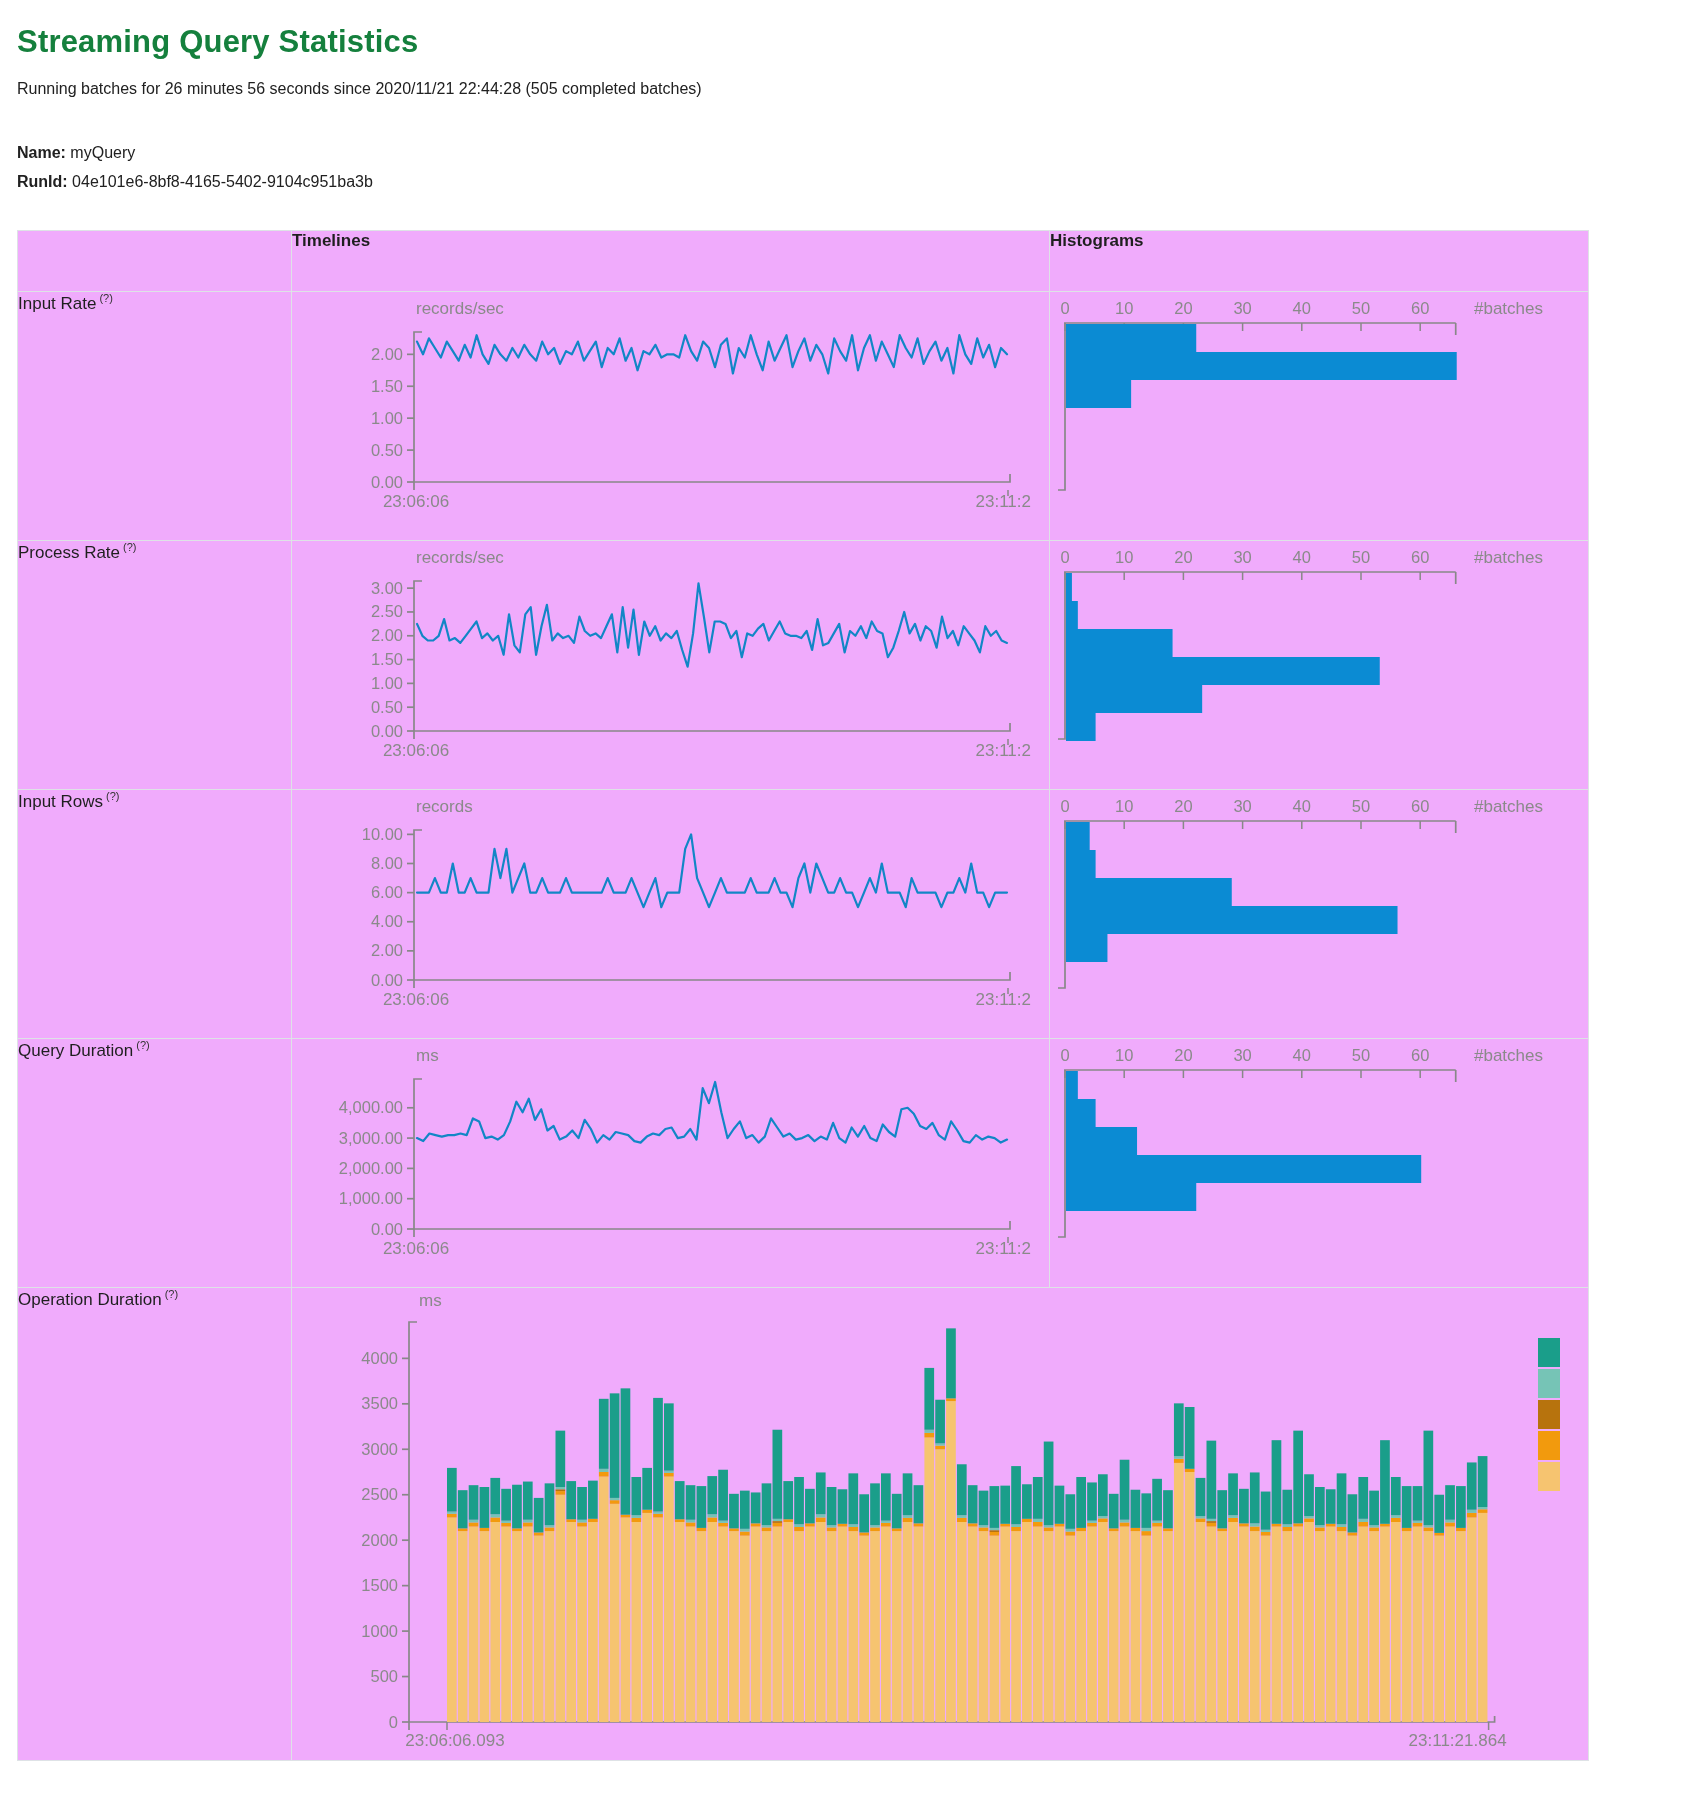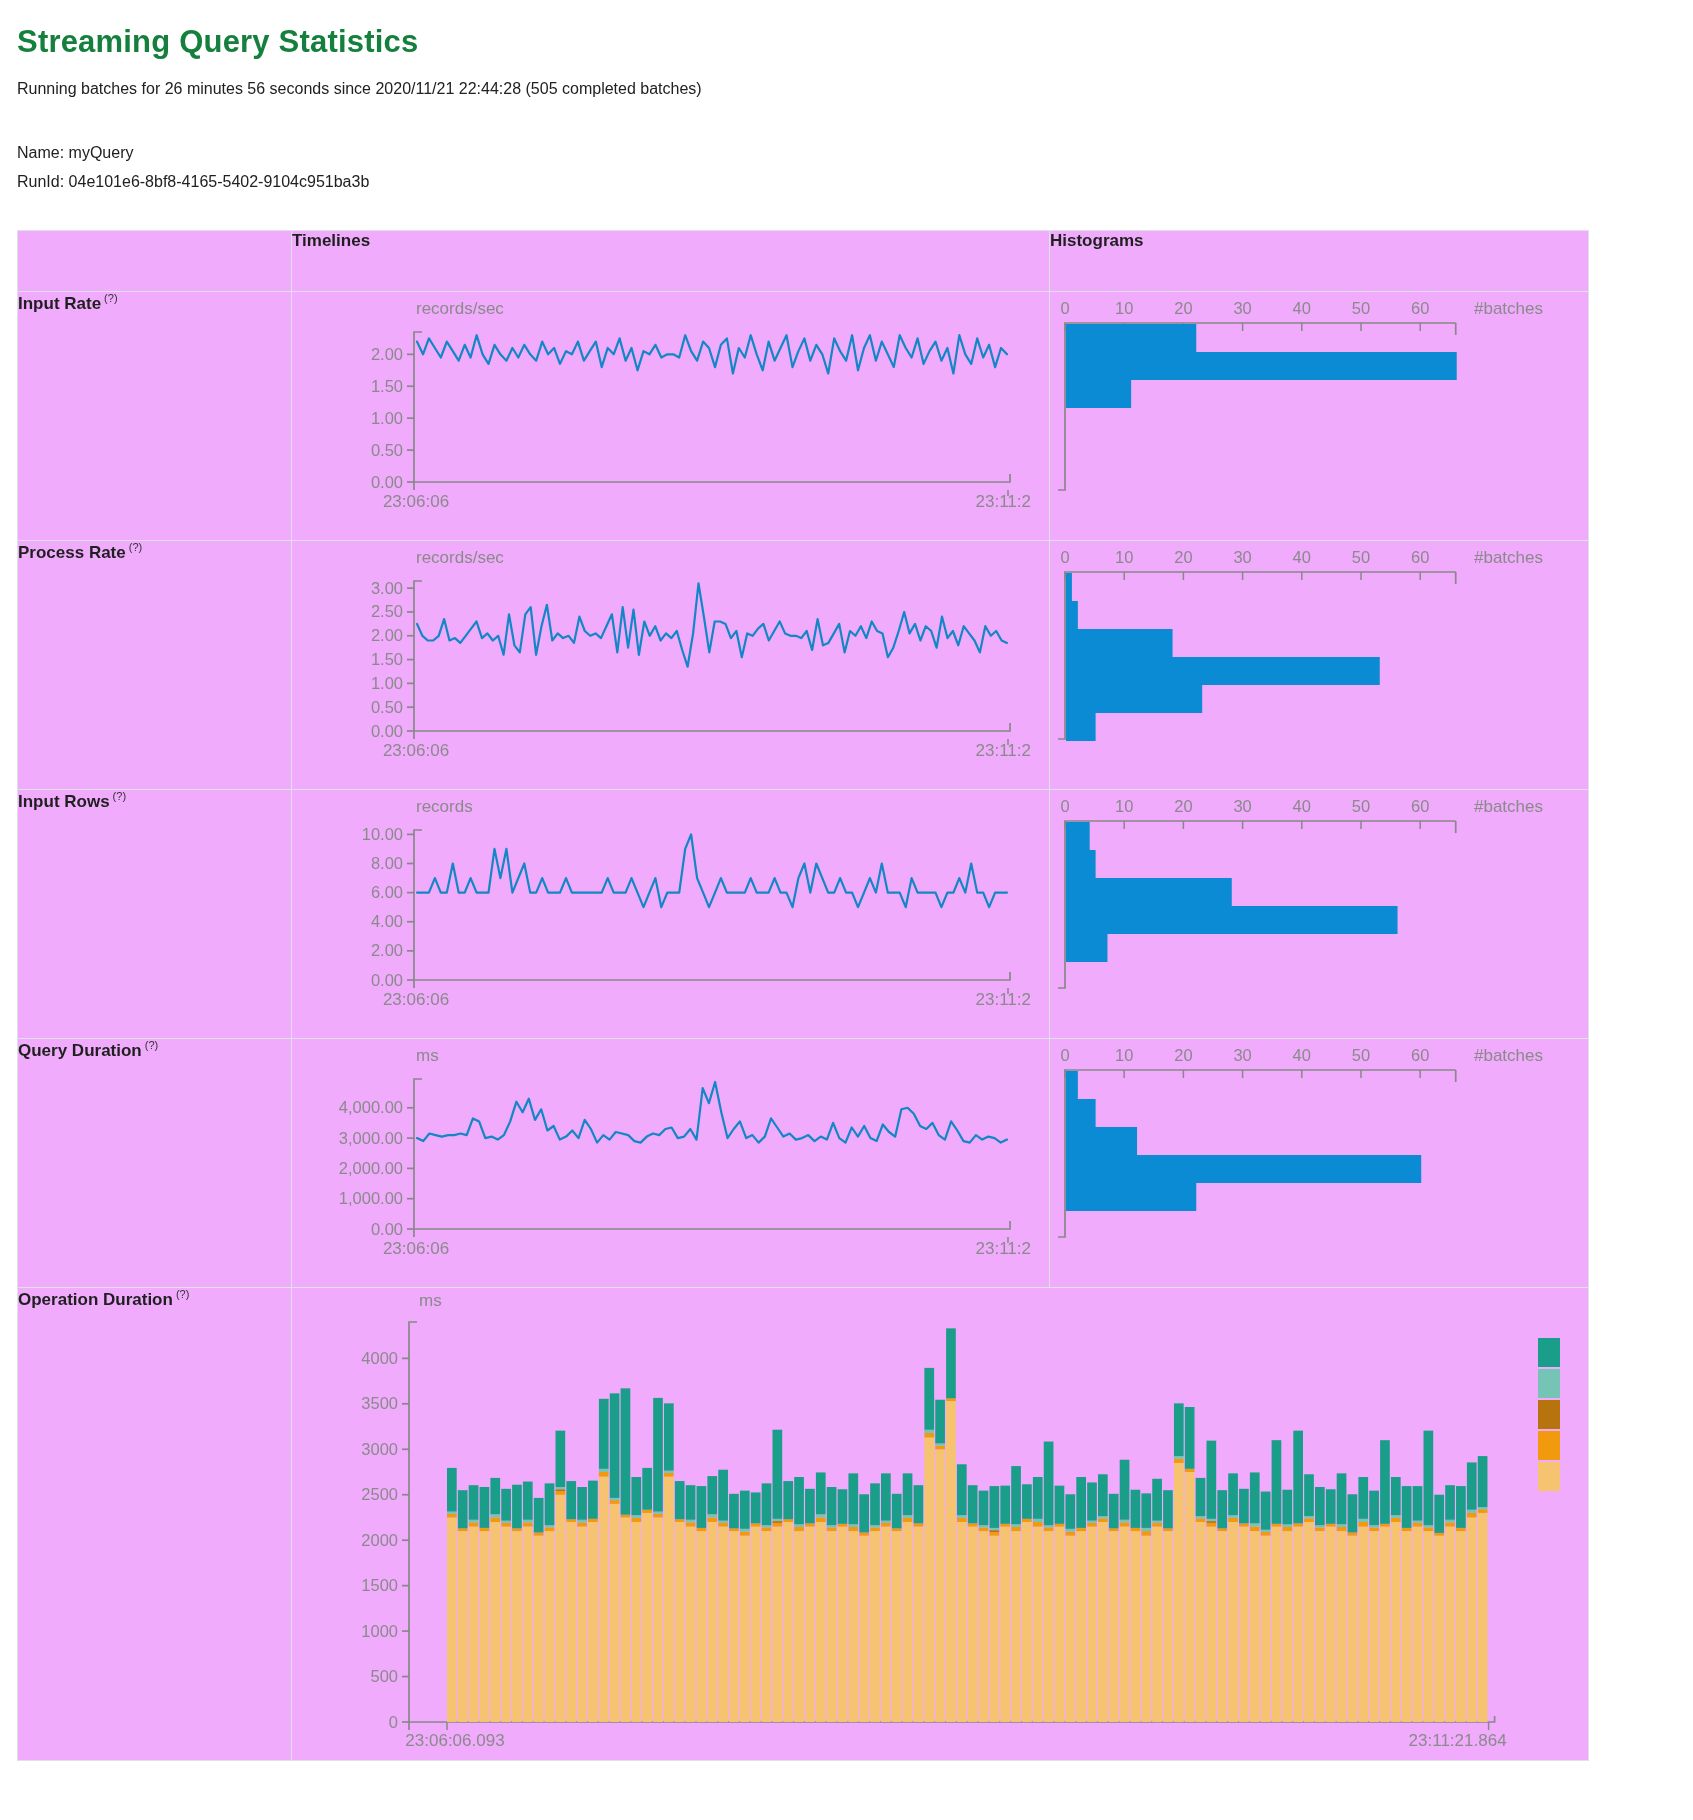--- a/index.html
+++ b/index.html
@@ -2,27 +2,27 @@
 <html><head>
 <meta charset="utf-8">
 <style>
   html,body{margin:0;padding:0;background:#fff;color:#1f1f1f;font-family:"Liberation Sans",sans-serif;}
   .page{width:1693px;padding:14px 0 20px 17px;box-sizing:border-box;}
   h1.title{font-size:31px;font-weight:bold;margin:10px 0 20px 0;color:#15803d;letter-spacing:0.2px;}
   .subtitle{font-size:16px;margin:0 0 40px 0;color:#212121;}
   .subtitle b{font-weight:normal;}
   .meta{margin:0 0 34px 0;}
   .meta-line{font-size:16px;line-height:29px;color:#212121;}
-  .meta-line b{font-weight:normal;}
+  .meta-line b{font-weight:bold;}
   table.stats{border-collapse:collapse;table-layout:fixed;width:1571px;}
   table.stats th, table.stats td{border:1px solid #dee2e6;padding:0;vertical-align:top;background:#f0abfc;}
   col.c-label{width:274px;} col.c-timeline{width:758px;} col.c-hist{width:539px;}
   th.colhead{height:60px;text-align:left;font-size:17px;font-weight:bold;color:#1f1f1f;padding:0 0 0 14px;vertical-align:middle;}
   td.row-label{vertical-align:middle;padding-left:15px;font-size:17px;color:#1f1f1f;}
-  td.row-label b{font-weight:bold;}
+  td.row-label b{font-weight:normal;}
   td.row-label sup{font-size:11px;color:#333;margin-left:3px;}
   td.chart-cell{height:248px;overflow:hidden;}
   td.op-cell{height:470px;position:relative;}
   .chart-host{display:block;}
   .legend{position:absolute;top:50px;right:28px;display:flex;flex-direction:column;gap:2px;}
   .legend .swatch{width:22px;height:29px;}
   svg text{font-family:"Liberation Sans",sans-serif;}
 </style>
 </head>
 <body>

